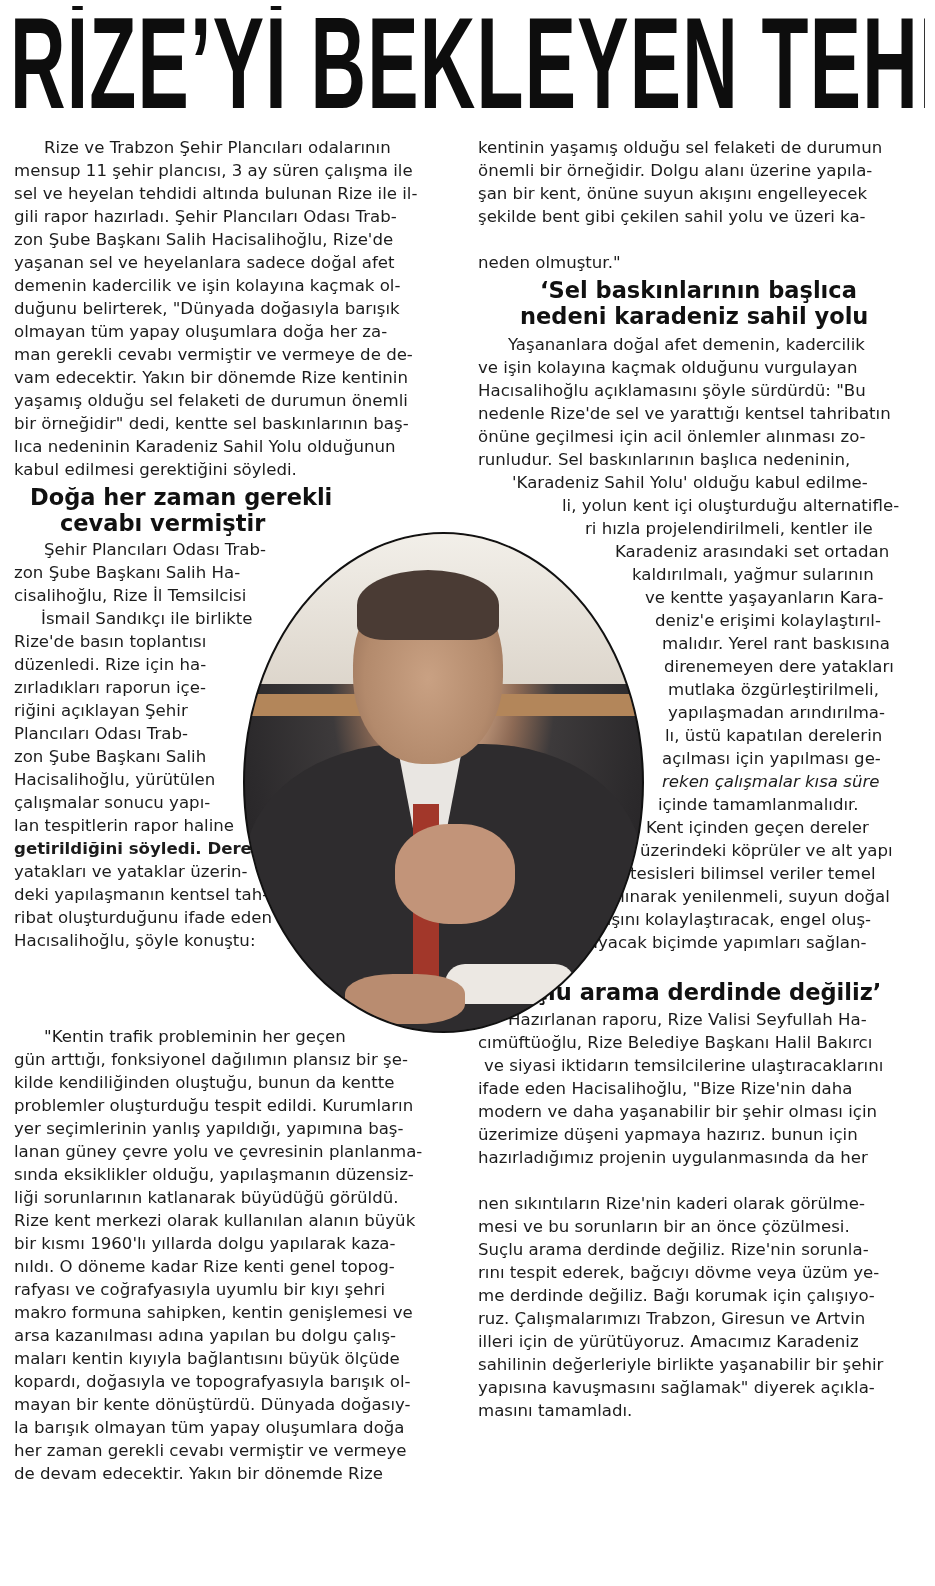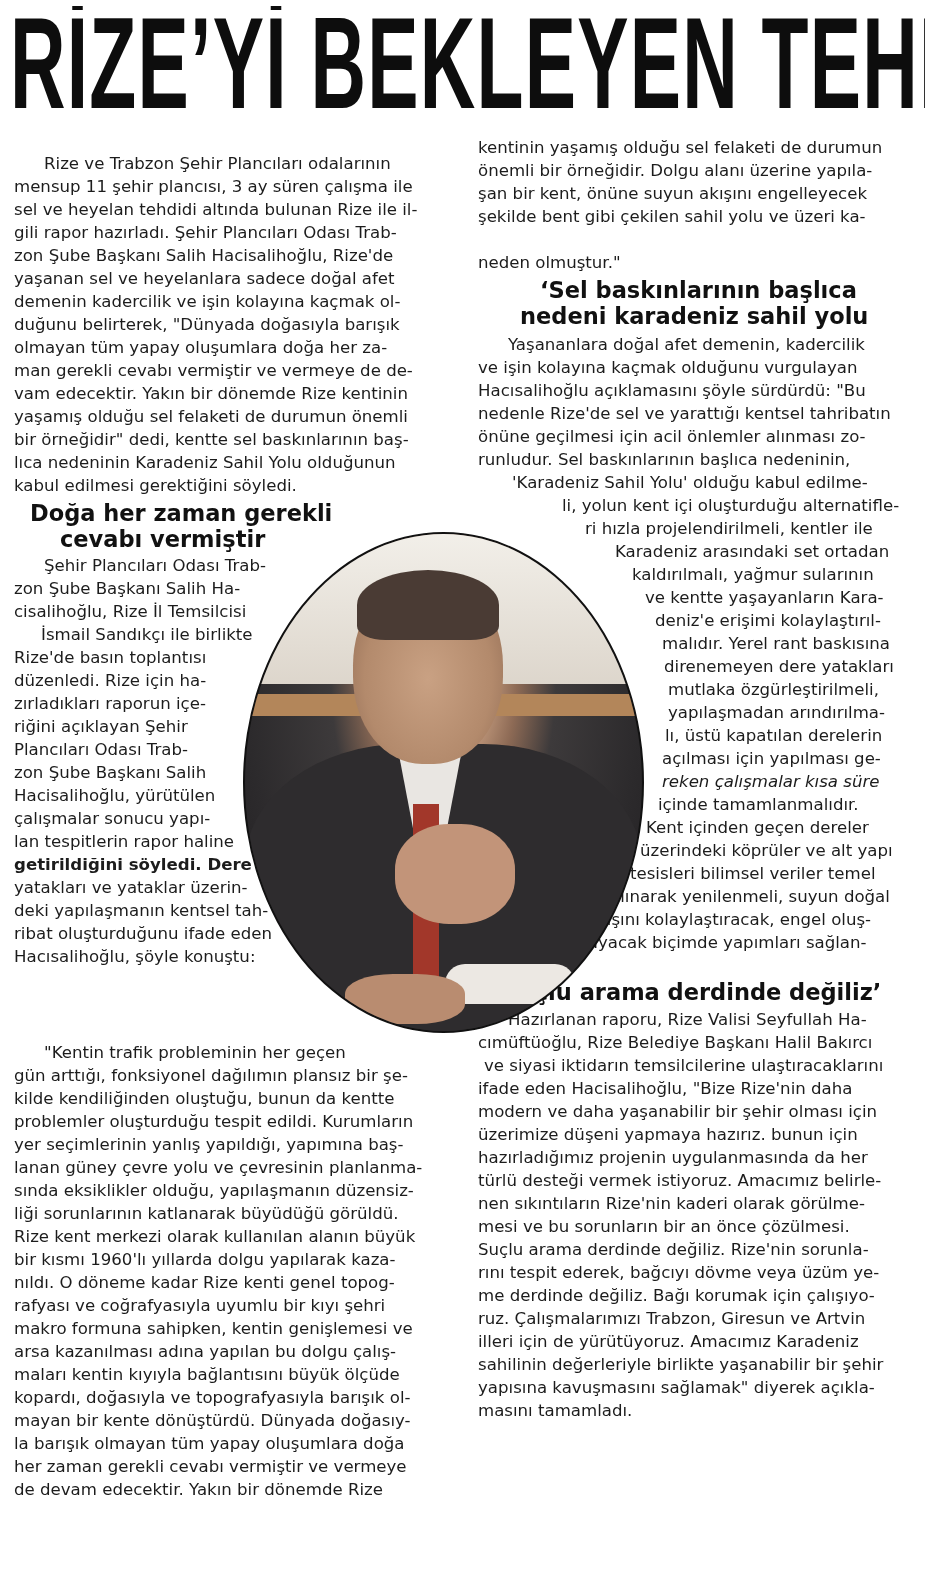--- a/index.html
+++ b/index.html
@@ -35,21 +35,21 @@
   .photo .cuff { position:absolute; left:200px; top:430px; width:130px; height:40px; background:#ece8e3; border-radius:20px; }
   .photo .hand2 { position:absolute; left:100px; top:440px; width:120px; height:50px; border-radius:40%; background:#b98c70; }
 </style>
 </head>
 <body>
 
 <div class="headline">
   <span class="headline-text">RİZE’Yİ BEKLEYEN TEHLİKE</span>
 </div>
 
-<div class="col" style="left:0;top:16px;width:470px;height:1410px;">
+<div class="col" style="left:0;top:0;width:470px;height:1410px;">
 
   <div class="ln" style="left:44px;top:137px;">Rize ve Trabzon Şehir Plancıları odalarının</div>
   <div class="ln" style="left:14px;top:160px;">mensup 11 şehir plancısı, 3 ay süren çalışma ile</div>
   <div class="ln" style="left:14px;top:183px;">sel ve heyelan tehdidi altında bulunan Rize ile il-</div>
   <div class="ln" style="left:14px;top:206px;">gili rapor hazırladı. Şehir Plancıları Odası Trab-</div>
   <div class="ln" style="left:14px;top:229px;">zon Şube Başkanı Salih Hacisalihoğlu, Rize'de</div>
   <div class="ln" style="left:14px;top:252px;">yaşanan sel ve heyelanlara sadece doğal afet</div>
   <div class="ln" style="left:14px;top:275px;">demenin kadercilik ve işin kolayına kaçmak ol-</div>
   <div class="ln" style="left:14px;top:298px;">duğunu belirterek, "Dünyada doğasıyla barışık</div>
   <div class="ln" style="left:14px;top:321px;">olmayan tüm yapay oluşumlara doğa her za-</div>
@@ -145,21 +145,20 @@
 
   <div class="sub" style="left:494px;top:979px;">‘Suçlu arama derdinde değiliz’</div>
 
   <div class="ln" style="left:508px;top:1009px;">Hazırlanan raporu, Rize Valisi Seyfullah Ha-</div>
   <div class="ln" style="left:478px;top:1032px;">cımüftüoğlu, Rize Belediye Başkanı Halil Bakırcı</div>
   <div class="ln" style="left:478px;top:1055px;margin-left:6px;">ve siyasi iktidarın temsilcilerine ulaştıracaklarını</div>
   <div class="ln" style="left:478px;top:1078px;">ifade eden Hacisalihoğlu, "Bize Rize'nin daha</div>
   <div class="ln" style="left:478px;top:1101px;">modern ve daha yaşanabilir bir şehir olması için</div>
   <div class="ln" style="left:478px;top:1124px;">üzerimize düşeni yapmaya hazırız. bunun için</div>
   <div class="ln" style="left:478px;top:1147px;">hazırladığımız projenin uygulanmasında da her</div>
-  <div class="ln" style="left:478px;top:1170px;">türlü desteği vermek istiyoruz. Amacımız belirle-</div>
   <div class="ln" style="left:478px;top:1193px;">nen sıkıntıların Rize'nin kaderi olarak görülme-</div>
   <div class="ln" style="left:478px;top:1216px;">mesi ve bu sorunların bir an önce çözülmesi.</div>
   <div class="ln" style="left:478px;top:1239px;">Suçlu arama derdinde değiliz. Rize'nin sorunla-</div>
   <div class="ln" style="left:478px;top:1262px;">rını tespit ederek, bağcıyı dövme veya üzüm ye-</div>
   <div class="ln" style="left:478px;top:1285px;">me derdinde değiliz. Bağı korumak için çalışıyo-</div>
   <div class="ln" style="left:478px;top:1308px;">ruz. Çalışmalarımızı Trabzon, Giresun ve Artvin</div>
   <div class="ln" style="left:478px;top:1331px;">illeri için de yürütüyoruz. Amacımız Karadeniz</div>
   <div class="ln" style="left:478px;top:1354px;">sahilinin değerleriyle birlikte yaşanabilir bir şehir</div>
   <div class="ln" style="left:478px;top:1377px;">yapısına kavuşmasını sağlamak" diyerek açıkla-</div>
   <div class="ln" style="left:478px;top:1400px;">masını tamamladı.</div>

